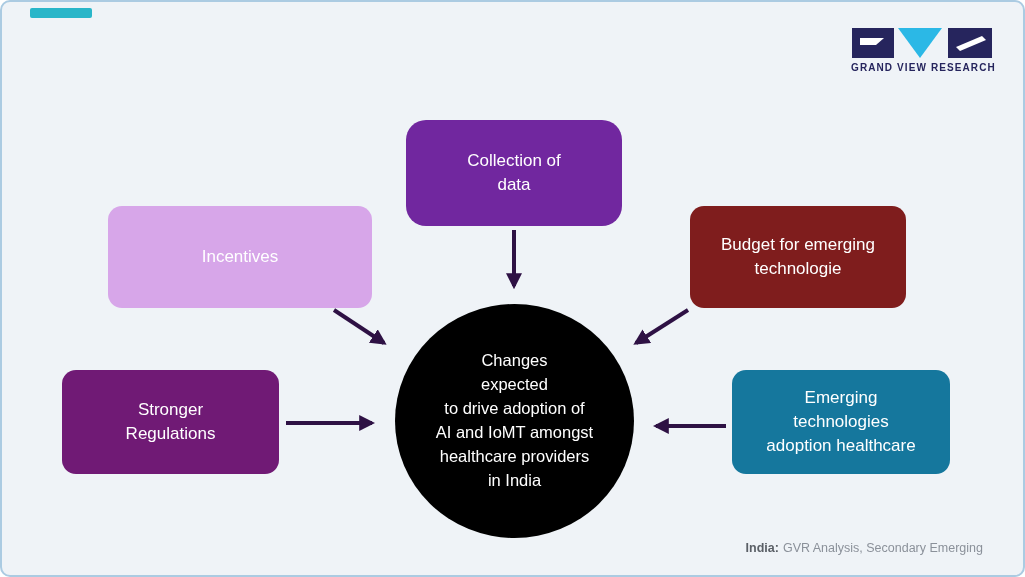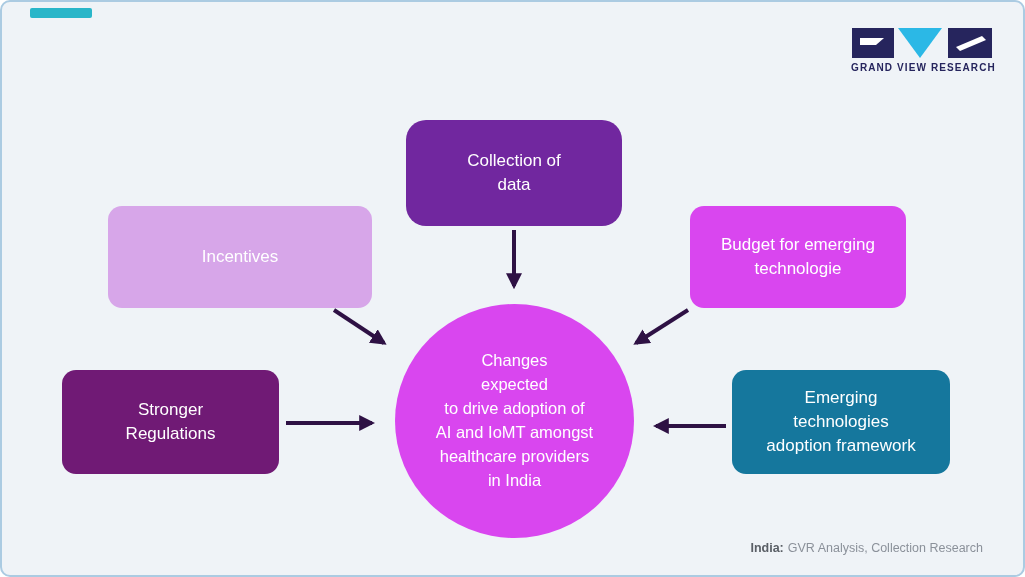--- a/index.html
+++ b/index.html
@@ -109,45 +109,45 @@
       <polygon points="46,0 90,0 68,30" fill="#2bb8e6"></polygon>
       <rect x="96" y="0" width="44" height="30" fill="#26255d"></rect>
       <polygon points="104,19 130,8 134,12 108,23" fill="#ffffff"></polygon>
     </svg>
     <div class="brand-text">GRAND VIEW RESEARCH</div>
   </div>
 
   <div class="node node-collection" style="background-color: rgb(113, 39, 159); border-radius: 20px;">Collection of
 data</div>
   <div class="node node-incentives" style="background-color: rgb(215, 166, 233);">Incentives</div>
-  <div class="node node-budget" style="background-color: #d946ef;">Budget for emerging
+  <div class="node node-budget" style="background-color: #7f1d1d;">Budget for emerging
 technologie</div>
   <div class="node node-stronger" style="background-color: #701a75;">Stronger
 Regulations</div>
   <div class="node node-emerging" style="background-color: rgb(21, 119, 157);">Emerging
 technologies
-adoption framework</div>
+adoption healthcare</div>
 
-  <div class="center-circle" style="background-color: #d946ef;">Changes
+  <div class="center-circle" style="background-color: #000000;">Changes
 expected
 to drive adoption of
 AI and IoMT amongst
 healthcare providers
 in India</div>
 
   <svg class="arrows-layer" width="1025" height="577" viewBox="0 0 1025 577">
     <defs>
       <marker id="arrowhead" viewBox="0 0 10 10" refX="8" refY="5" markerWidth="4" markerHeight="4" orient="auto">
         <path d="M0,0 L10,5 L0,10 Z" fill="#2e1144"></path>
       </marker>
     </defs>
     <line x1="512" y1="228" x2="512" y2="284" stroke-width="4" marker-end="url(#arrowhead)" stroke="#2e1144"></line>
     <line x1="332" y1="308" x2="382" y2="341" stroke-width="4" marker-end="url(#arrowhead)" stroke="#2e1144"></line>
     <line x1="686" y1="308" x2="634" y2="341" stroke-width="4" marker-end="url(#arrowhead)" stroke="#2e1144"></line>
     <line x1="284" y1="421" x2="370" y2="421" stroke-width="4" marker-end="url(#arrowhead)" stroke="#2e1144"></line>
     <line x1="724" y1="424" x2="654" y2="424" stroke-width="4" marker-end="url(#arrowhead)" stroke="#2e1144"></line>
   </svg>
 
   <div class="source-line">
-    <span class="source-label">India:</span><span>GVR Analysis, Collection Research</span>
+    <span class="source-label">India:</span><span>GVR Analysis, Secondary Emerging</span>
   </div>
 
 </div>
 
 </body></html>

